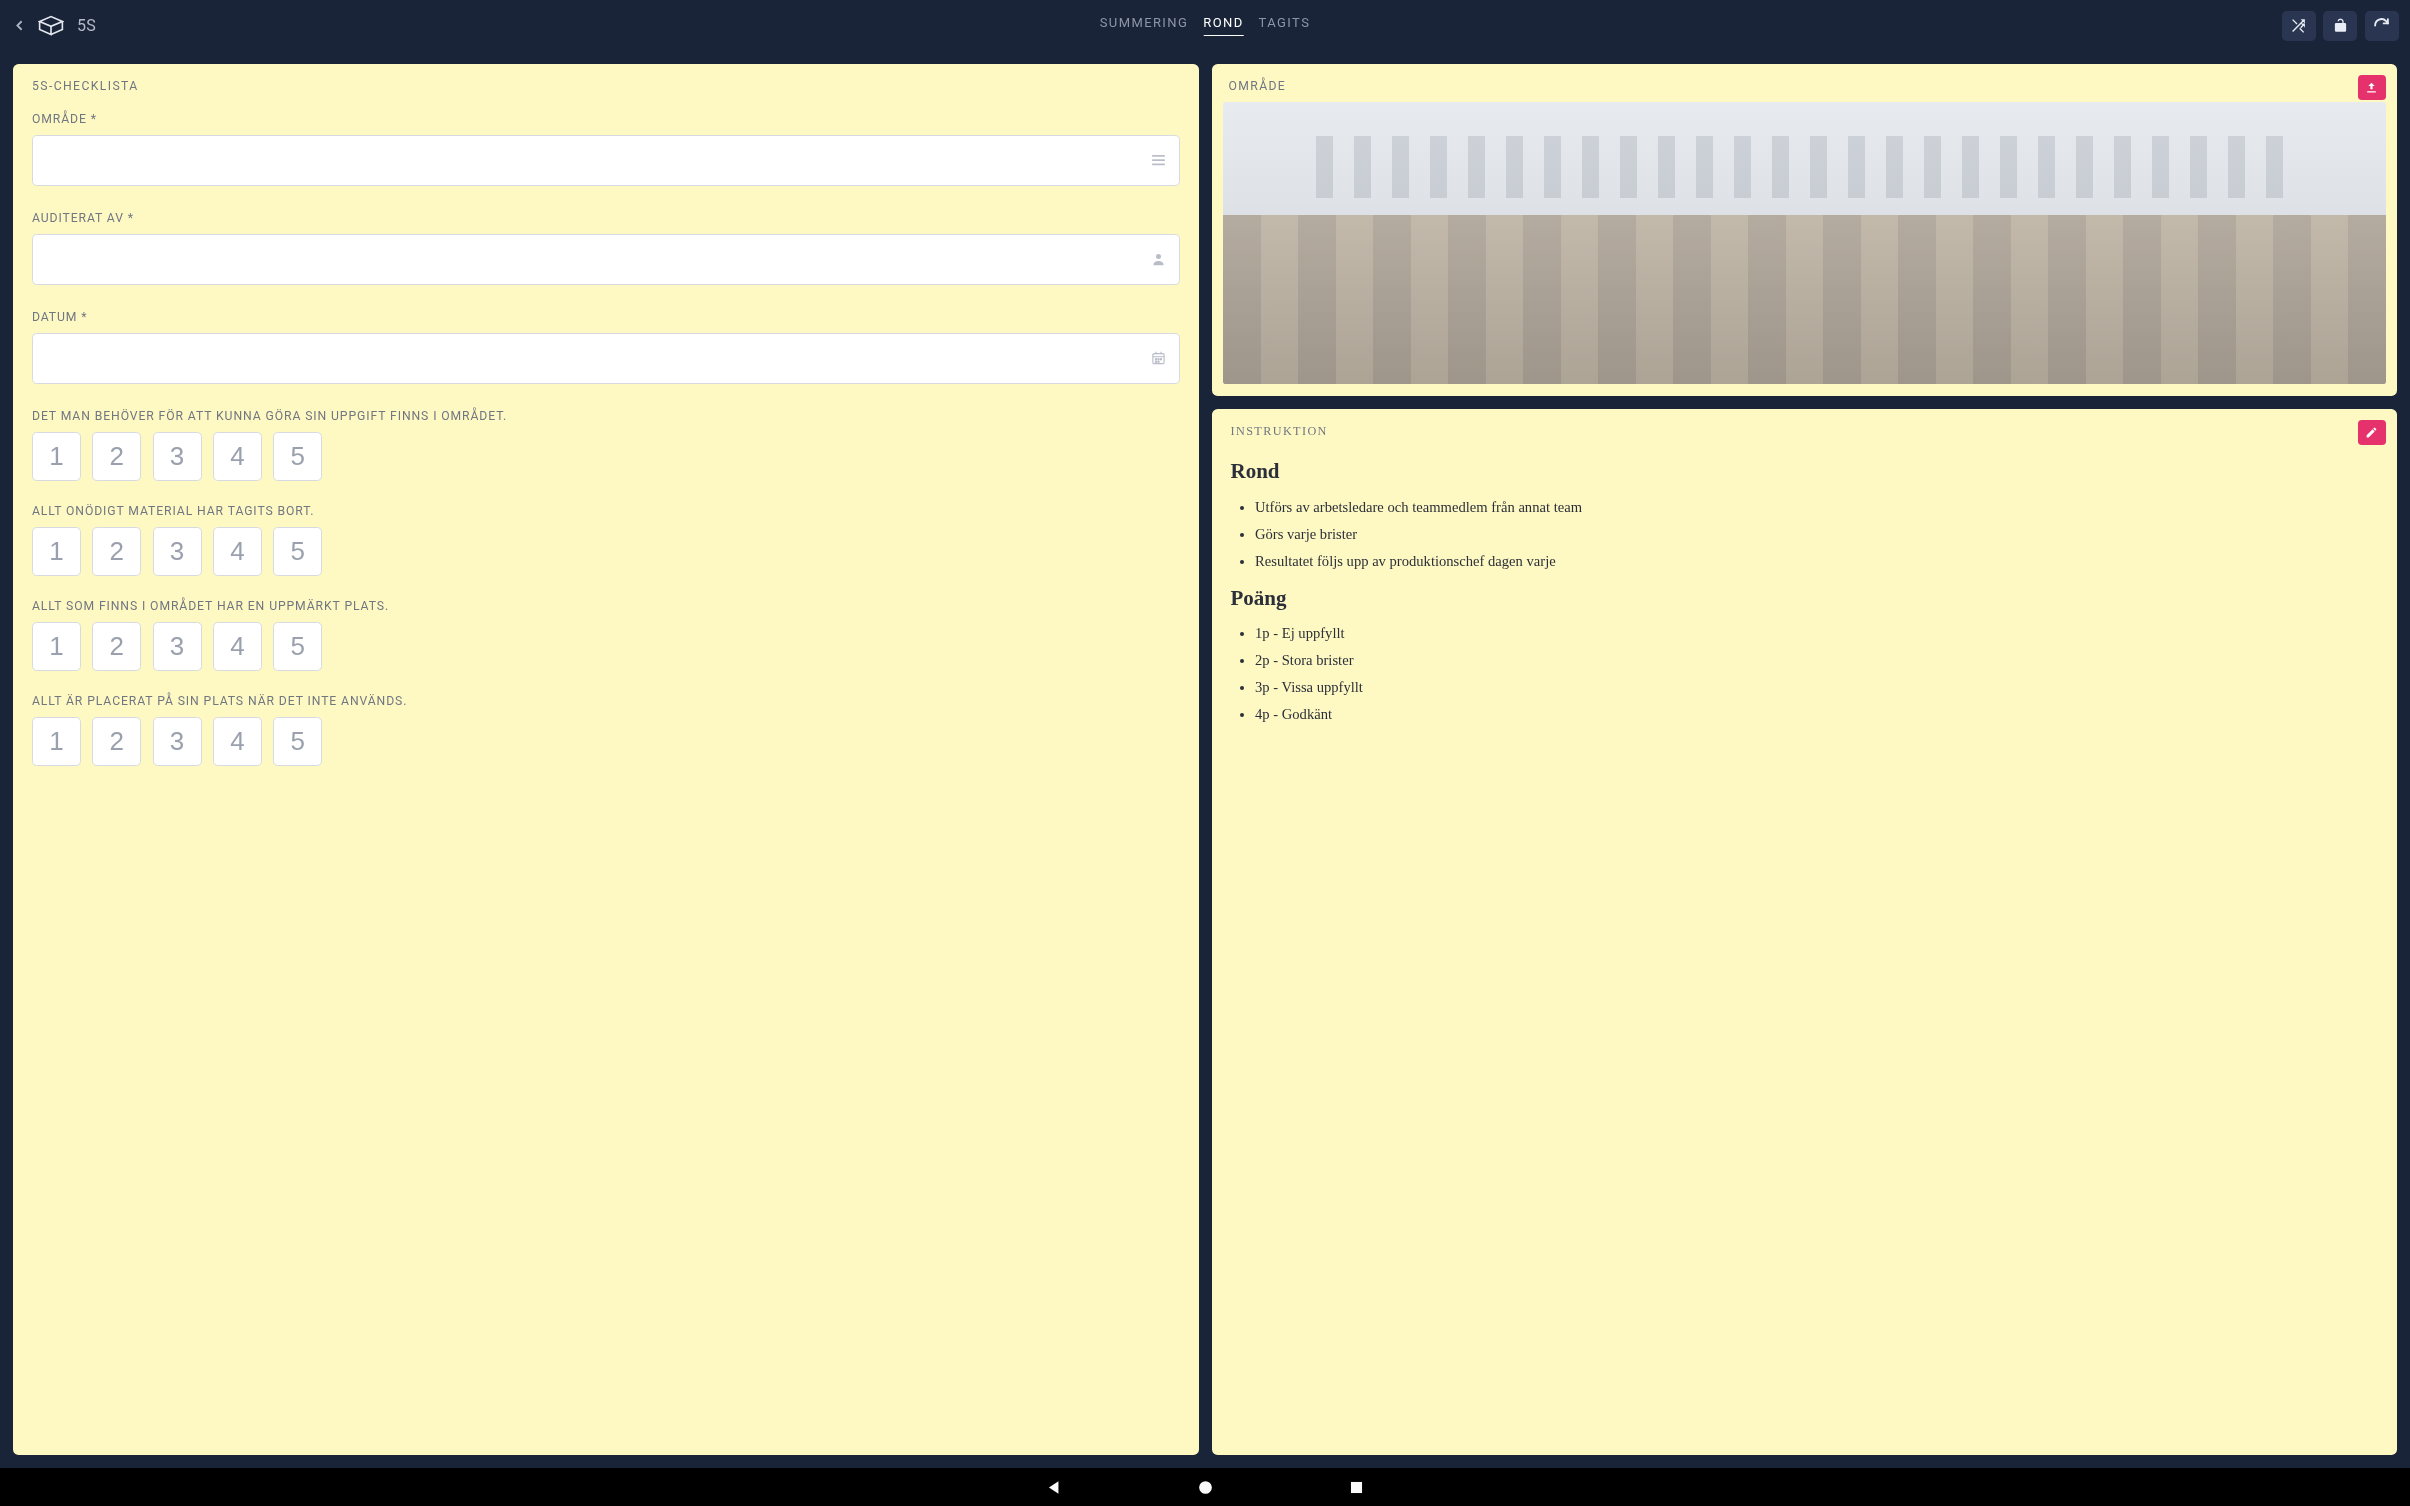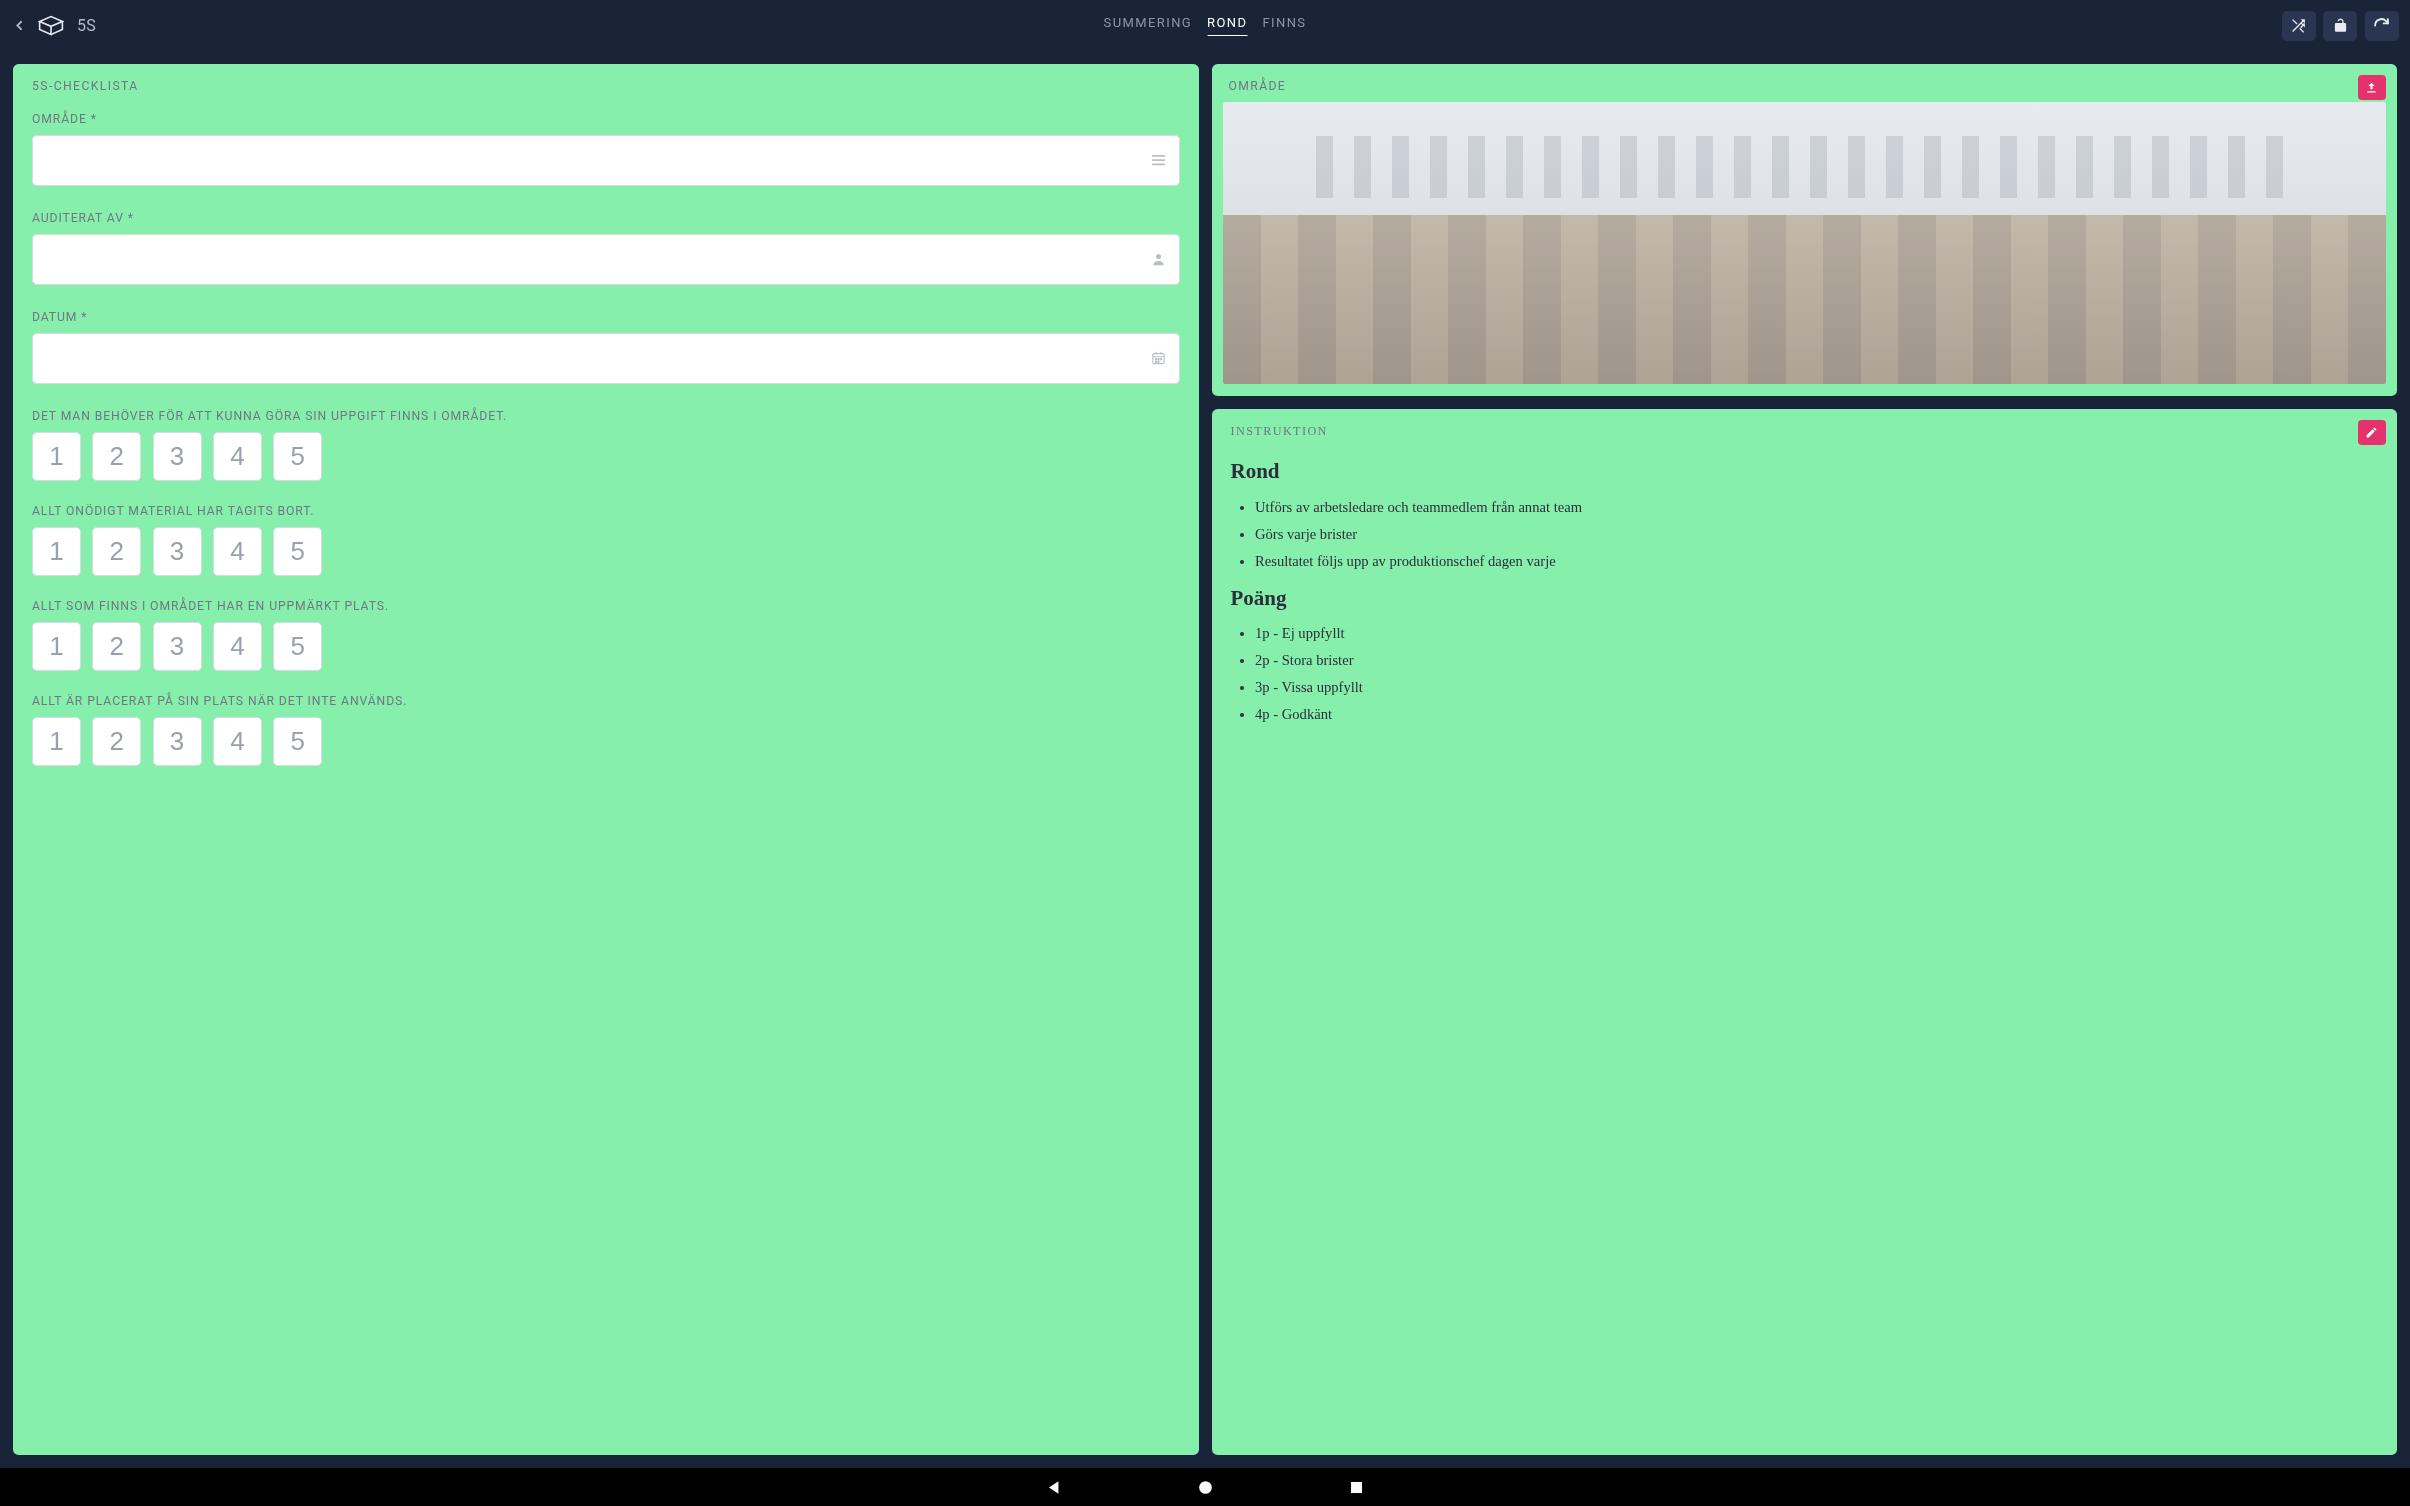--- a/index.html
+++ b/index.html
@@ -16,21 +16,21 @@
   .tab { font-size: 13px; letter-spacing: 1.4px; color: #8d95a7; cursor: pointer; padding-bottom: 5.6px; }
   .tab.active { color: #ffffff; border-bottom: 1.9px solid #ffffff; }
   .topbar-right { margin-left: auto; display: flex; gap: 7.5px; }
   .icon-btn { width: 34px; height: 30px; background: #2a3651; border-radius: 4.7px; display: flex; align-items: center; justify-content: center; color: #e8ecf4; cursor: pointer; }
 
   
   .content { flex: 1; display: flex; gap: 13px; padding: 13px; overflow: hidden; }
   .col-left { flex: 1; display: flex; flex-direction: column; }
   .col-right { flex: 1; display: flex; flex-direction: column; gap: 13px; }
 
-  .card { background: #86efac; border-radius: 5.6px; padding: 15px 19px; color: #2a2f39; display: flex; flex-direction: column; position: relative; }
+  .card { background: #fef9c3; border-radius: 5.6px; padding: 15px 19px; color: #2a2f39; display: flex; flex-direction: column; position: relative; }
   .card.scroll { overflow-y: auto; }
   .card-title { font-size: 12.2px; letter-spacing: 1.4px; color: #707682; margin-bottom: 13px; }
 
   .field-label { font-size: 12.2px; letter-spacing: 0.9px; color: #707682; margin-bottom: 9.4px; margin-top: 5.6px; }
   .input-wrap { position: relative; margin-bottom: 19px; }
   .input { width: 100%; height: 51px; border: 0.9px solid #d7dae1; border-radius: 4.7px; padding: 0 45px 0 13px; font-size: 14px; color: #2a2f39; background: #fff; }
   .input-icon { position: absolute; right: 13px; top: 50%; transform: translateY(-50%); color: #b8bdc8; width: 17px; height: 17px; display: flex; align-items: center; justify-content: center; }
 
   .question { font-size: 12.2px; letter-spacing: 0.9px; color: #707682; margin-bottom: 9.4px; margin-top: 5.6px; }
   .rating-row { display: flex; gap: 11.3px; margin-bottom: 17px; }
@@ -83,21 +83,21 @@
         <path d="M2 7 L2 17 L16 23 L16 13"></path>
         <path d="M30 7 L30 17 L16 23"></path>
       </svg>
     </span>
     <span class="topbar-title">5S</span>
   </div>
 
   <div class="topbar-center">
     <div class="tab">SUMMERING</div>
     <div class="tab active">ROND</div>
-    <div class="tab">FINNS</div>
+    <div class="tab">TAGITS</div>
   </div>
 
   <div class="topbar-right">
     <div class="icon-btn">
       <svg width="17" height="17" viewBox="0 0 24 24" fill="currentColor">
           <path d="M10.6 9.2 4.4 3 3 4.4l6.2 6.2 1.4-1.4zM15 3l2.3 2.3L3 19.6 4.4 21 18.7 6.7 21 9V3h-6zm-.6 11.4 1.4 1.4 3.3-3.3L21 15V9h-6l2.3 2.3-2.9 3.1zM20 21l-5.7-5.7-1.4 1.4L18.6 22.4 20 21z"></path>
         </svg>
     </div>
     <div class="icon-btn">
       <svg width="15" height="15" viewBox="0 0 24 24" fill="currentColor">

